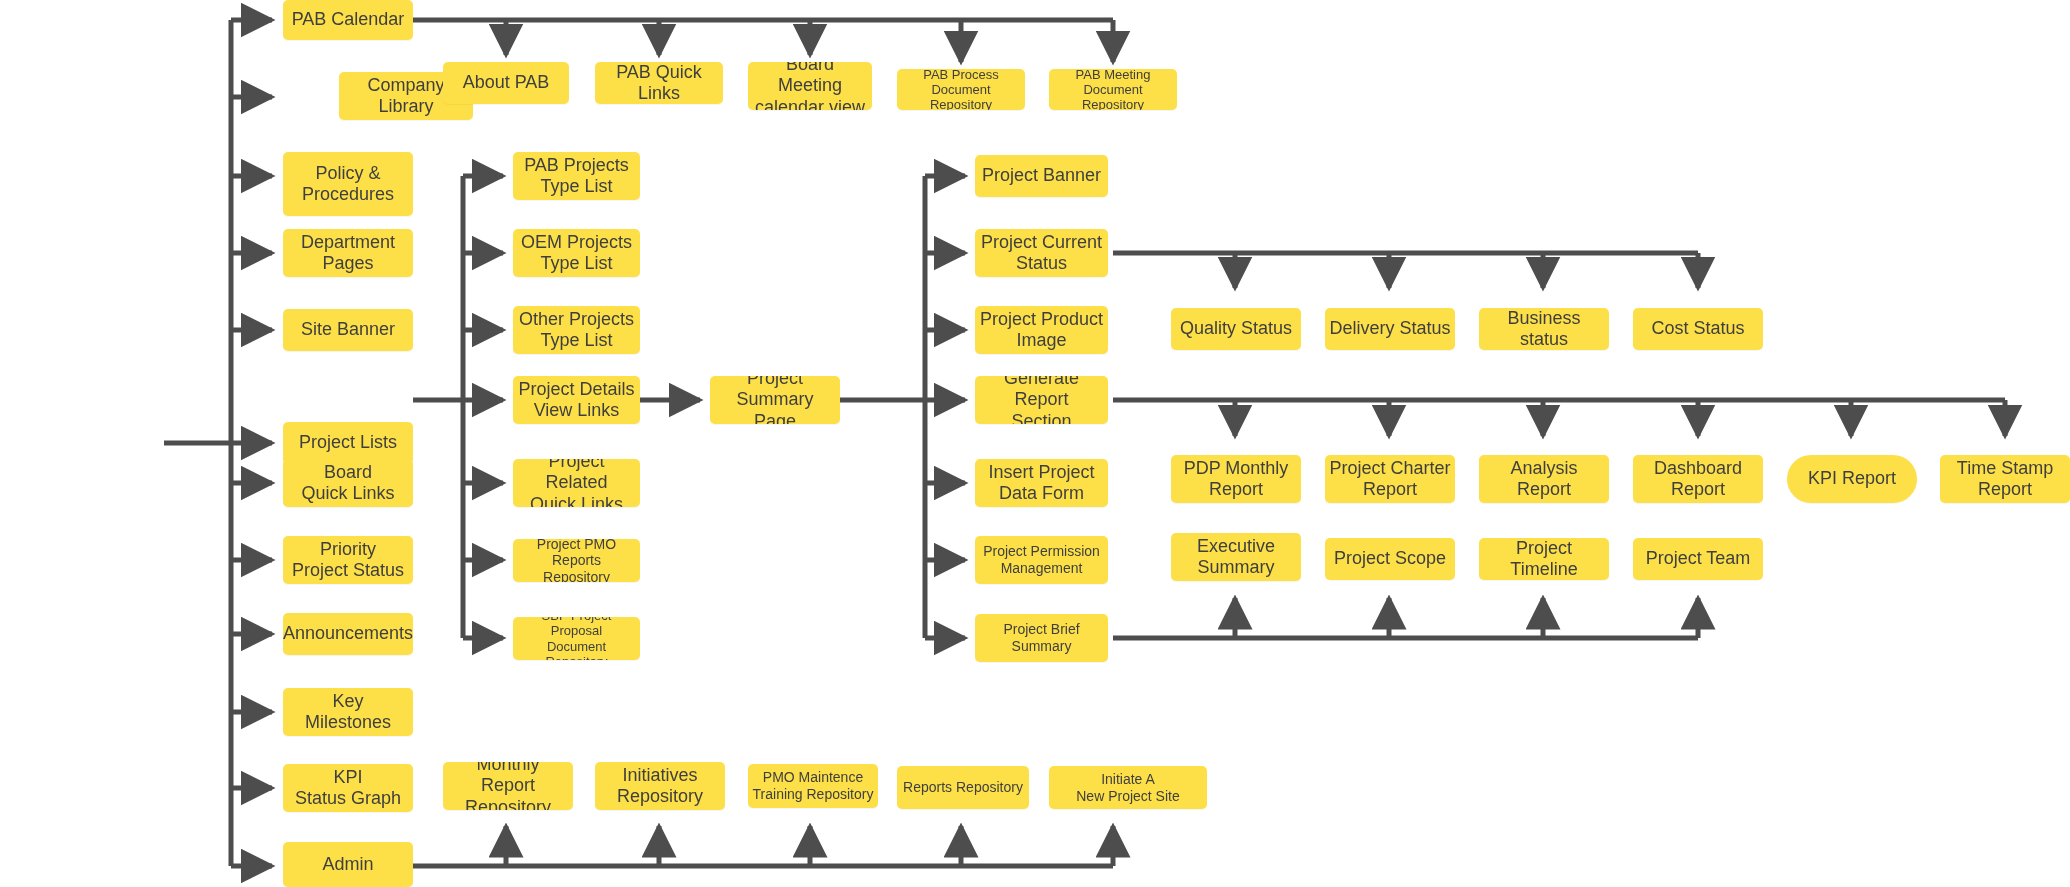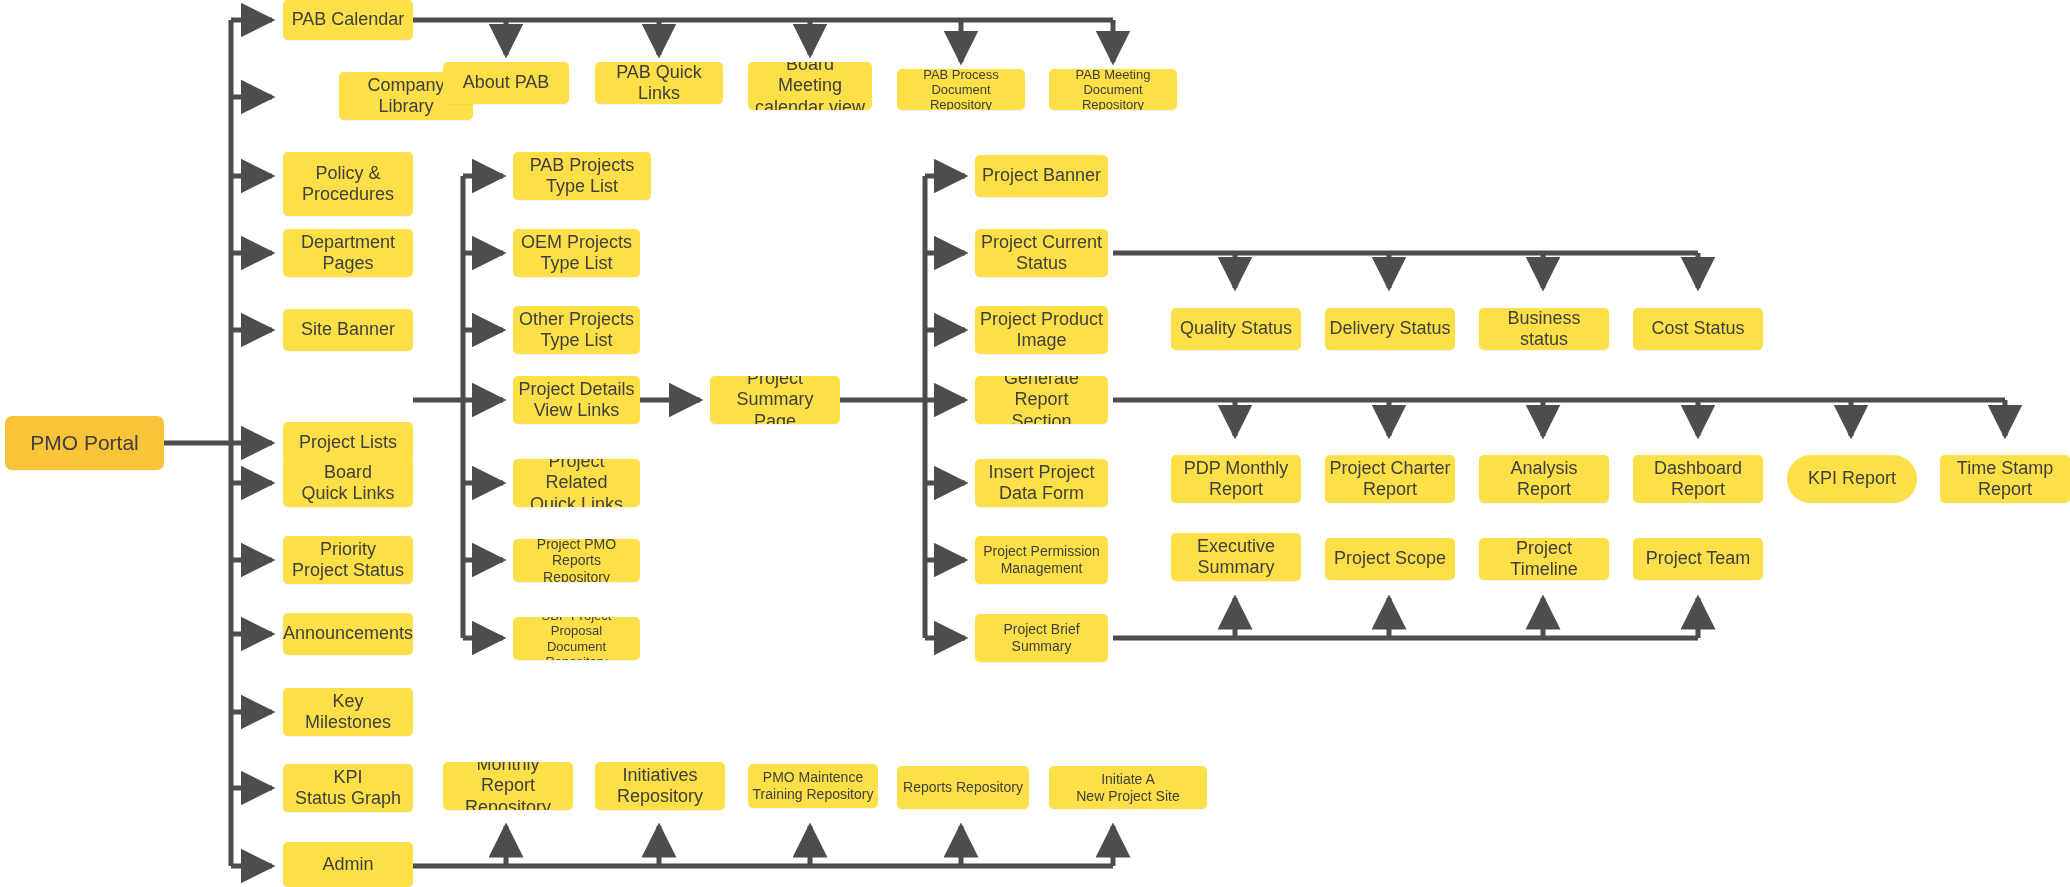--- a/index.html
+++ b/index.html
@@ -135,21 +135,20 @@
 
       <path d="M 413 866 L 1113 866"></path>
       <path d="M 506 866 L 506 826" marker-end="url(#arrow-d)"></path>
       <path d="M 659 866 L 659 826" marker-end="url(#arrow-d)"></path>
       <path d="M 810 866 L 810 826" marker-end="url(#arrow-d)"></path>
       <path d="M 961 866 L 961 826" marker-end="url(#arrow-d)"></path>
       <path d="M 1113 866 L 1113 826" marker-end="url(#arrow-d)"></path>
     </g>
   </svg>
 
-  <div class="node root size-lg" style="left:5px; top:416px; width:159px; height:54px;">PMO Portal</div>
 
   <div class="node size-md" style="left:283px; top:0px; width:130px; height:40px;">PAB Calendar</div>
   <div class="node size-md" style="left:293px; top:72px; width:134px; height:48px;margin-left:46px;">Company
 Library</div>
   <div class="node size-md" style="left:283px; top:152px; width:130px; height:64px;">Policy &amp;
 Procedures</div>
   <div class="node size-md" style="left:283px; top:229px; width:130px; height:48px;">Department
 Pages</div>
   <div class="node size-md" style="left:283px; top:309px; width:130px; height:42px;">Site Banner</div>
   <div class="node size-md" style="left:283px; top:422px; width:130px; height:42px;">Project Lists</div>
@@ -166,21 +165,21 @@
 
   <div class="node size-md" style="left:443px; top:62px; width:126px; height:42px;">About PAB</div>
   <div class="node size-md" style="left:595px; top:62px; width:128px; height:42px;">PAB Quick Links</div>
   <div class="node size-md" style="left:748px; top:62px; width:124px; height:48px;">Board Meeting
 calendar view</div>
   <div class="node size-xs" style="left:897px; top:69px; width:128px; height:41px;">PAB Process
 Document Repository</div>
   <div class="node size-xs" style="left:1049px; top:69px; width:128px; height:41px;">PAB Meeting
 Document Repository</div>
 
-  <div class="node size-md" style="left:513px; top:152px; width:138px; height:48px;">PAB Projects
+  <div class="node size-md" style="left:513px; top:152px; width:127px; height:48px;">PAB Projects
 Type List</div>
   <div class="node size-md" style="left:513px; top:229px; width:127px; height:48px;">OEM Projects
 Type List</div>
   <div class="node size-md" style="left:513px; top:306px; width:127px; height:48px;">Other Projects
 Type List</div>
   <div class="node size-md" style="left:513px; top:376px; width:127px; height:48px;">Project Details
 View Links</div>
   <div class="node size-md" style="left:513px; top:459px; width:127px; height:48px;">Project Related
 Quick Links</div>
   <div class="node size-sm" style="left:513px; top:539px; width:127px; height:43px;">Project PMO

